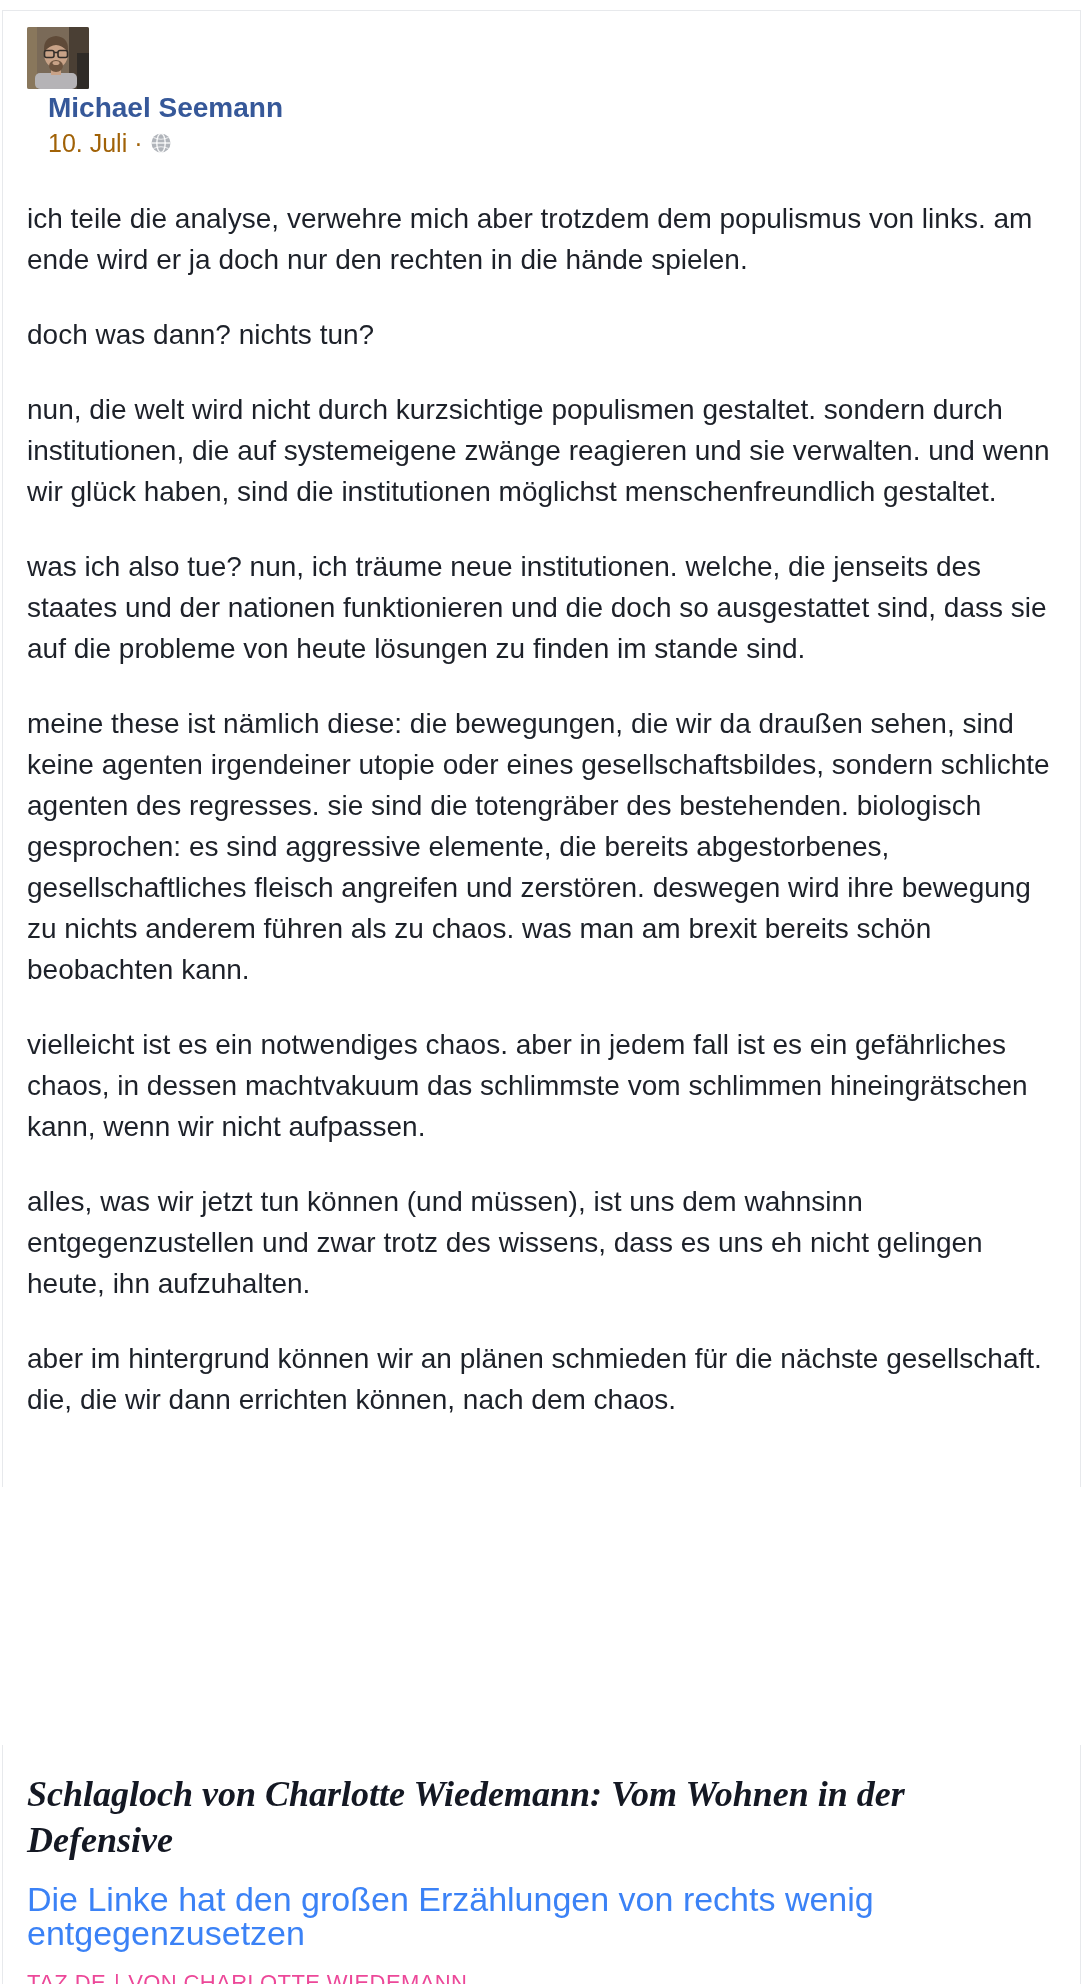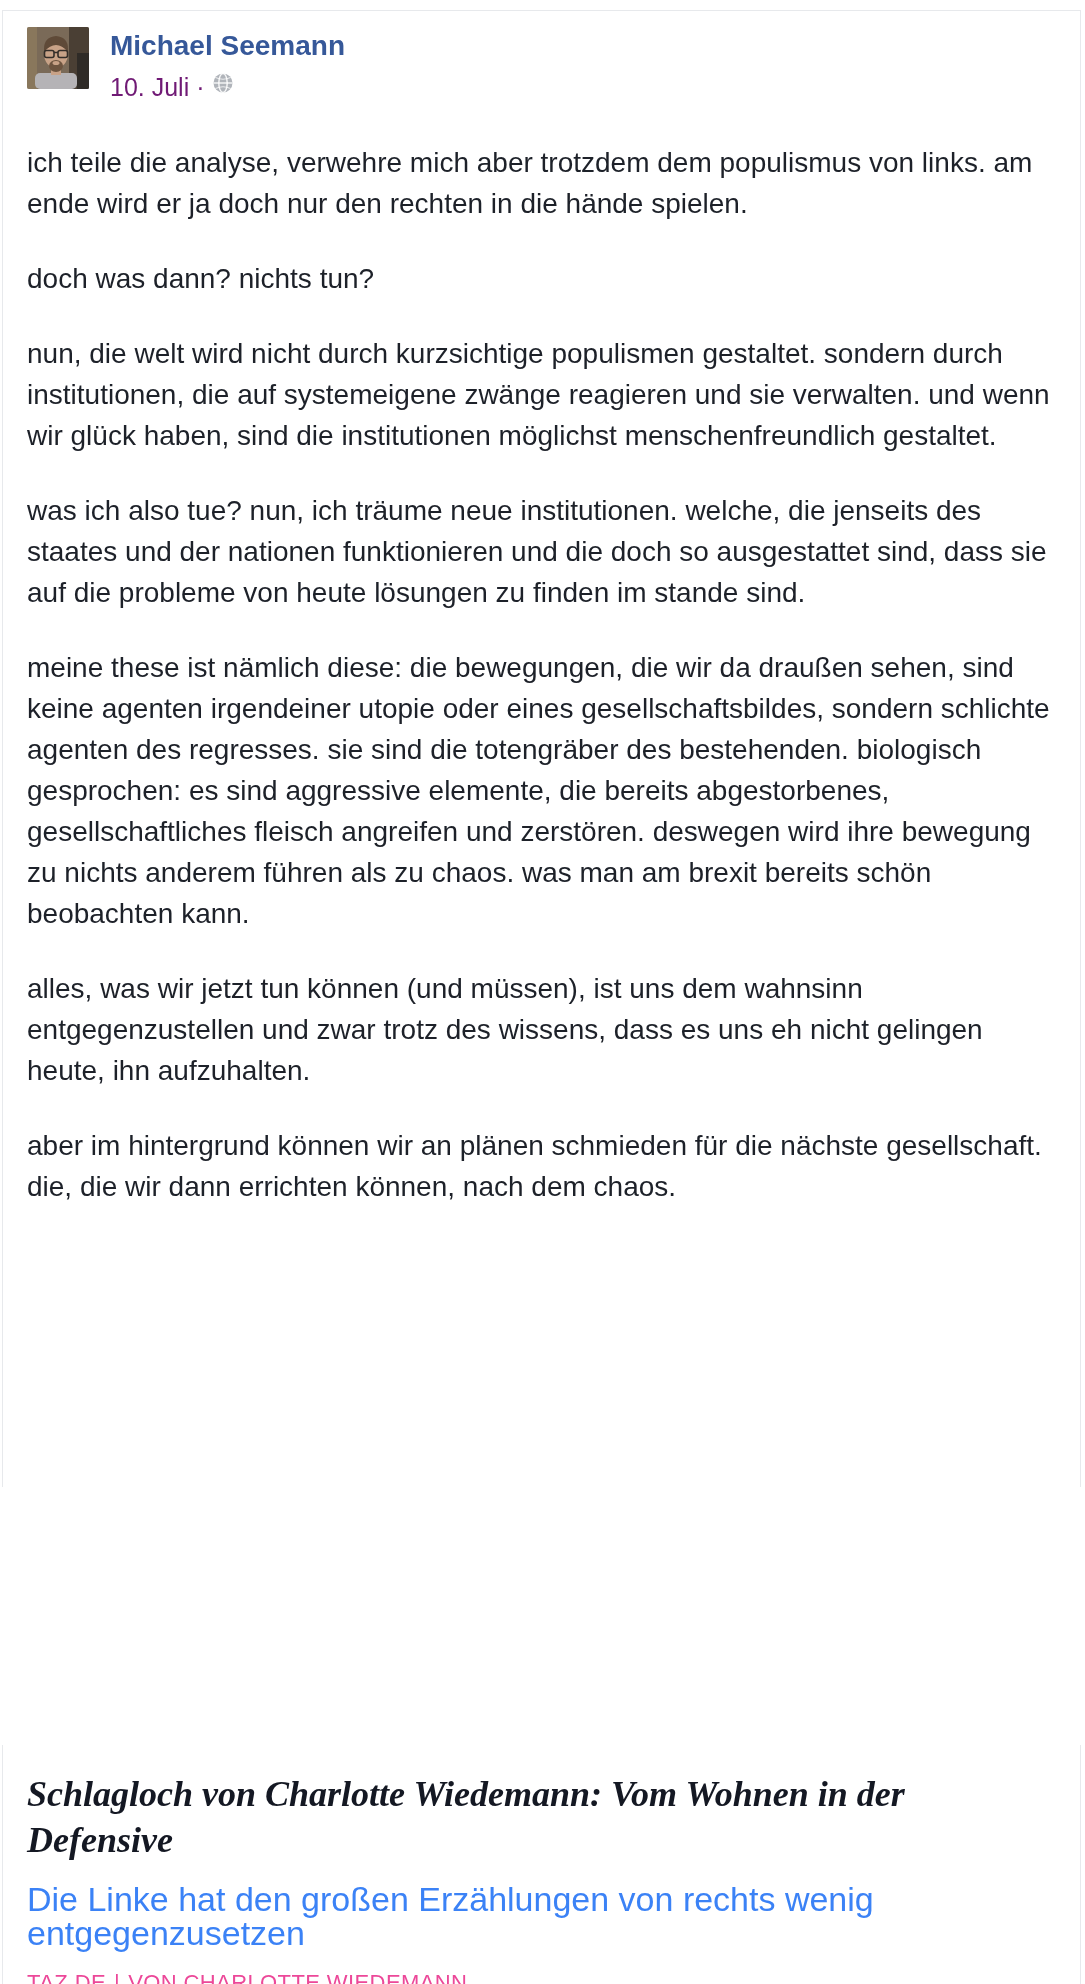--- a/index.html
+++ b/index.html
@@ -24,20 +24,21 @@
     min-height: 1477px;
     box-sizing: border-box;
     background: #ffffff;
     border: 1px solid #e7e9ec;
     border-bottom: none;
     padding: 16px 24px 20px 24px;
   }
   .post-header {
     display: flex;
     align-items: flex-start;
+    flex-direction: column;
   }
   .avatar {
     width: 62px;
     height: 62px;
     border-radius: 2px;
     overflow: hidden;
     flex: 0 0 62px;
     cursor: pointer;
   }
   .avatar svg { display: block; }
@@ -48,24 +49,24 @@
   .author-link {
     display: inline-block;
     color: #365899;
     font-weight: bold;
     font-size: 28px;
     line-height: 34px;
     text-decoration: none;
     cursor: pointer;
   }
   .post-meta {
-    margin-top: 9px;
+    margin-top: 3px;
     display: flex;
-    align-items: flex-start;
-    color: #701a75;
+    align-items: center;
+    color: #a16207;
     font-size: 25px;
     line-height: 30px;
   }
   .post-date { cursor: pointer; }
   .meta-separator { margin: 0 7px; }
   .globe-icon { display: inline-flex; align-items: center; }
   
   .post-body {
     margin-top: 40px;
     font-size: 28px;
@@ -163,20 +164,21 @@
         </div>
       </div>
     </div>
 
     <div class="post-body">
         <p>ich teile die analyse, verwehre mich aber trotzdem dem populismus von links. am ende wird er ja doch nur den rechten in die hände spielen.</p>
         <p>doch was dann? nichts tun?</p>
         <p>nun, die welt wird nicht durch kurzsichtige populismen gestaltet. sondern durch institutionen, die auf systemeigene zwänge reagieren und sie verwalten. und wenn wir glück haben, sind die institutionen möglichst menschenfreundlich gestaltet.</p>
         <p>was ich also tue? nun, ich träume neue institutionen. welche, die jenseits des staates und der nationen funktionieren und die doch so ausgestattet sind, dass sie auf die probleme von heute lösungen zu finden im stande sind.</p>
         <p>meine these ist nämlich diese: die bewegungen, die wir da draußen sehen, sind keine agenten irgendeiner utopie oder eines gesellschaftsbildes, sondern schlichte agenten des regresses. sie sind die totengräber des bestehenden. biologisch gesprochen: es sind aggressive elemente, die bereits abgestorbenes, gesellschaftliches fleisch angreifen und zerstören. deswegen wird ihre bewegung zu nichts anderem führen als zu chaos. was man am brexit bereits schön beobachten kann.</p>
+        <p>vielleicht ist es ein notwendiges chaos. aber in jedem fall ist es ein gefährliches chaos, in dessen machtvakuum das schlimmste vom schlimmen hineingrätschen kann, wenn wir nicht aufpassen.</p>
         <p>alles, was wir jetzt tun können (und müssen), ist uns dem wahnsinn entgegenzustellen und zwar trotz des wissens, dass es uns eh nicht gelingen heute, ihn aufzuhalten.</p>
         <p>aber im hintergrund können wir an plänen schmieden für die nächste gesellschaft. die, die wir dann errichten können, nach dem chaos.</p>
       </div>
 
   </div>
 
   <div class="image-gap"></div>
 
   <div class="link-box">
     <h2 class="link-title">Schlagloch von Charlotte Wiedemann: Vom Wohnen in der Defensive</h2>

